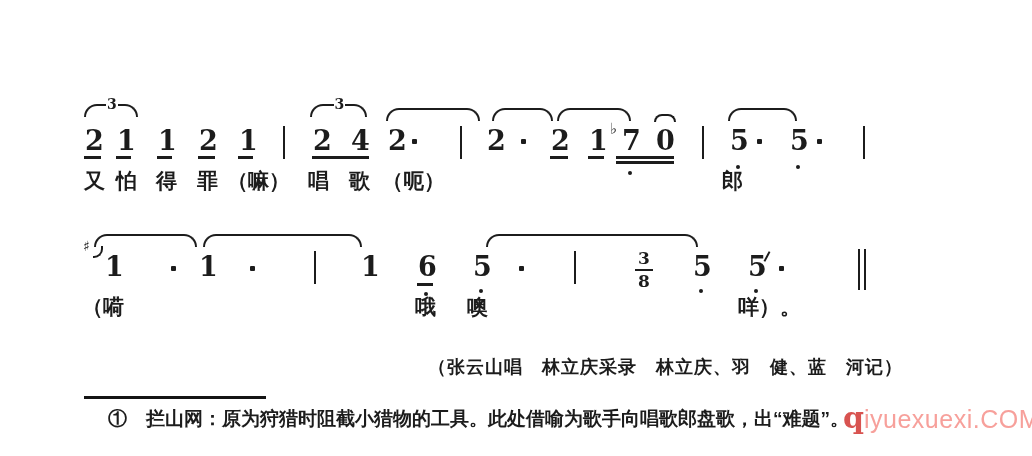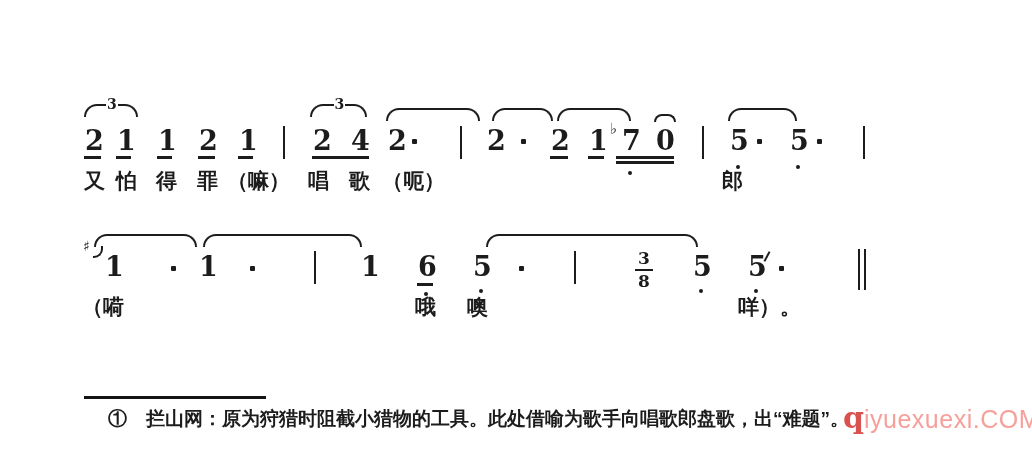--- a/index.html
+++ b/index.html
@@ -24,20 +24,21 @@
   .divider{position:absolute;left:84px;top:396px;width:182px;height:3px;background:#141414;}
   .footnote{position:absolute;left:108px;top:406px;font-size:19px;font-weight:600;white-space:nowrap;}
   .watermark{position:absolute;left:843px;top:400px;white-space:nowrap;}
   .watermark .q{font-family:"DejaVu Serif",serif;font-weight:700;font-size:30px;color:#d85350;}
   .watermark .rest{font-family:"Liberation Sans",sans-serif;font-size:25px;color:#f7a09b;letter-spacing:.5px;}
 </style>
 </head>
 <body>
 
 <div class="canvas" id="canvas">
+  <div class="attribution">（张云山唱　林立庆采录　林立庆、羽　健、蓝　河记）</div>
   <div class="divider"></div>
   <div class="footnote">①　拦山网：原为狩猎时阻截小猎物的工具。此处借喻为歌手向唱歌郎盘歌，出“难题”。</div>
   <div class="watermark">
     <span class="q">q</span><span class="rest">iyuexuexi.COM</span>
   </div>
 <div class="digit" style="left: 85px; top: 127px;">2</div>
     <div class="digit" style="left: 117px; top: 127px;">1</div>
     <div class="digit" style="left: 158px; top: 127px;">1</div>
     <div class="digit" style="left: 199px; top: 127px;">2</div>
     <div class="digit" style="left: 239px; top: 127px;">1</div>

